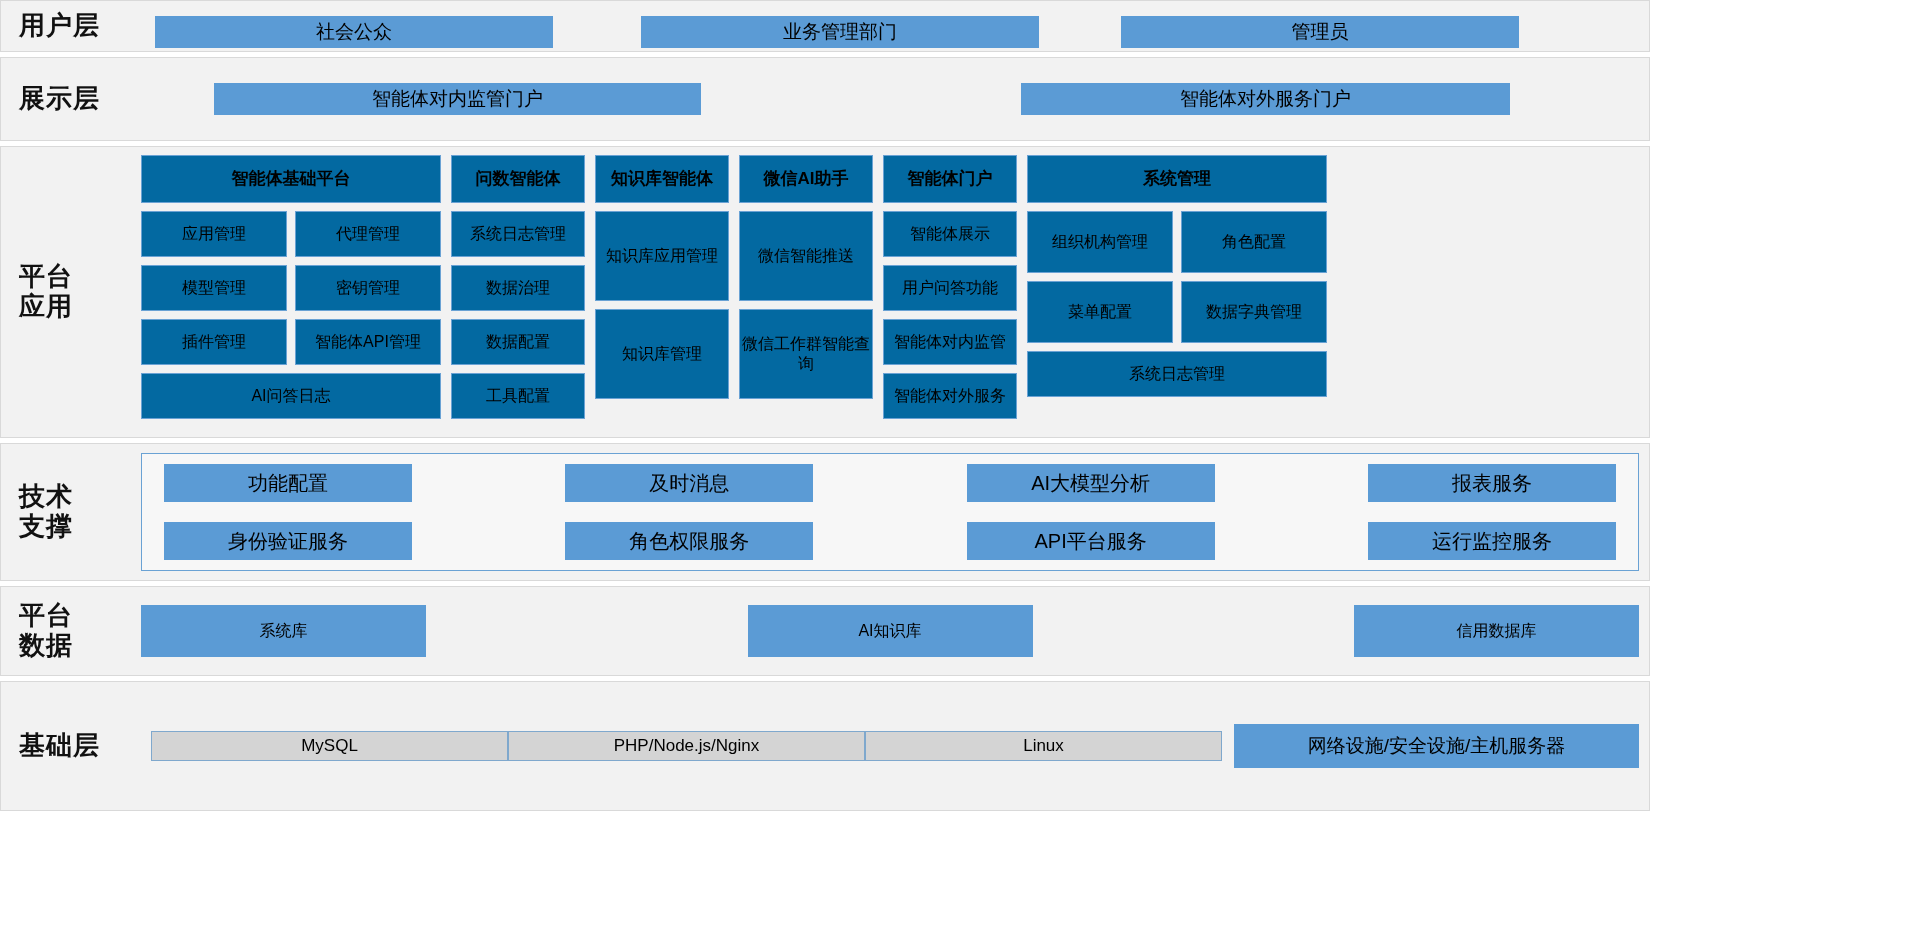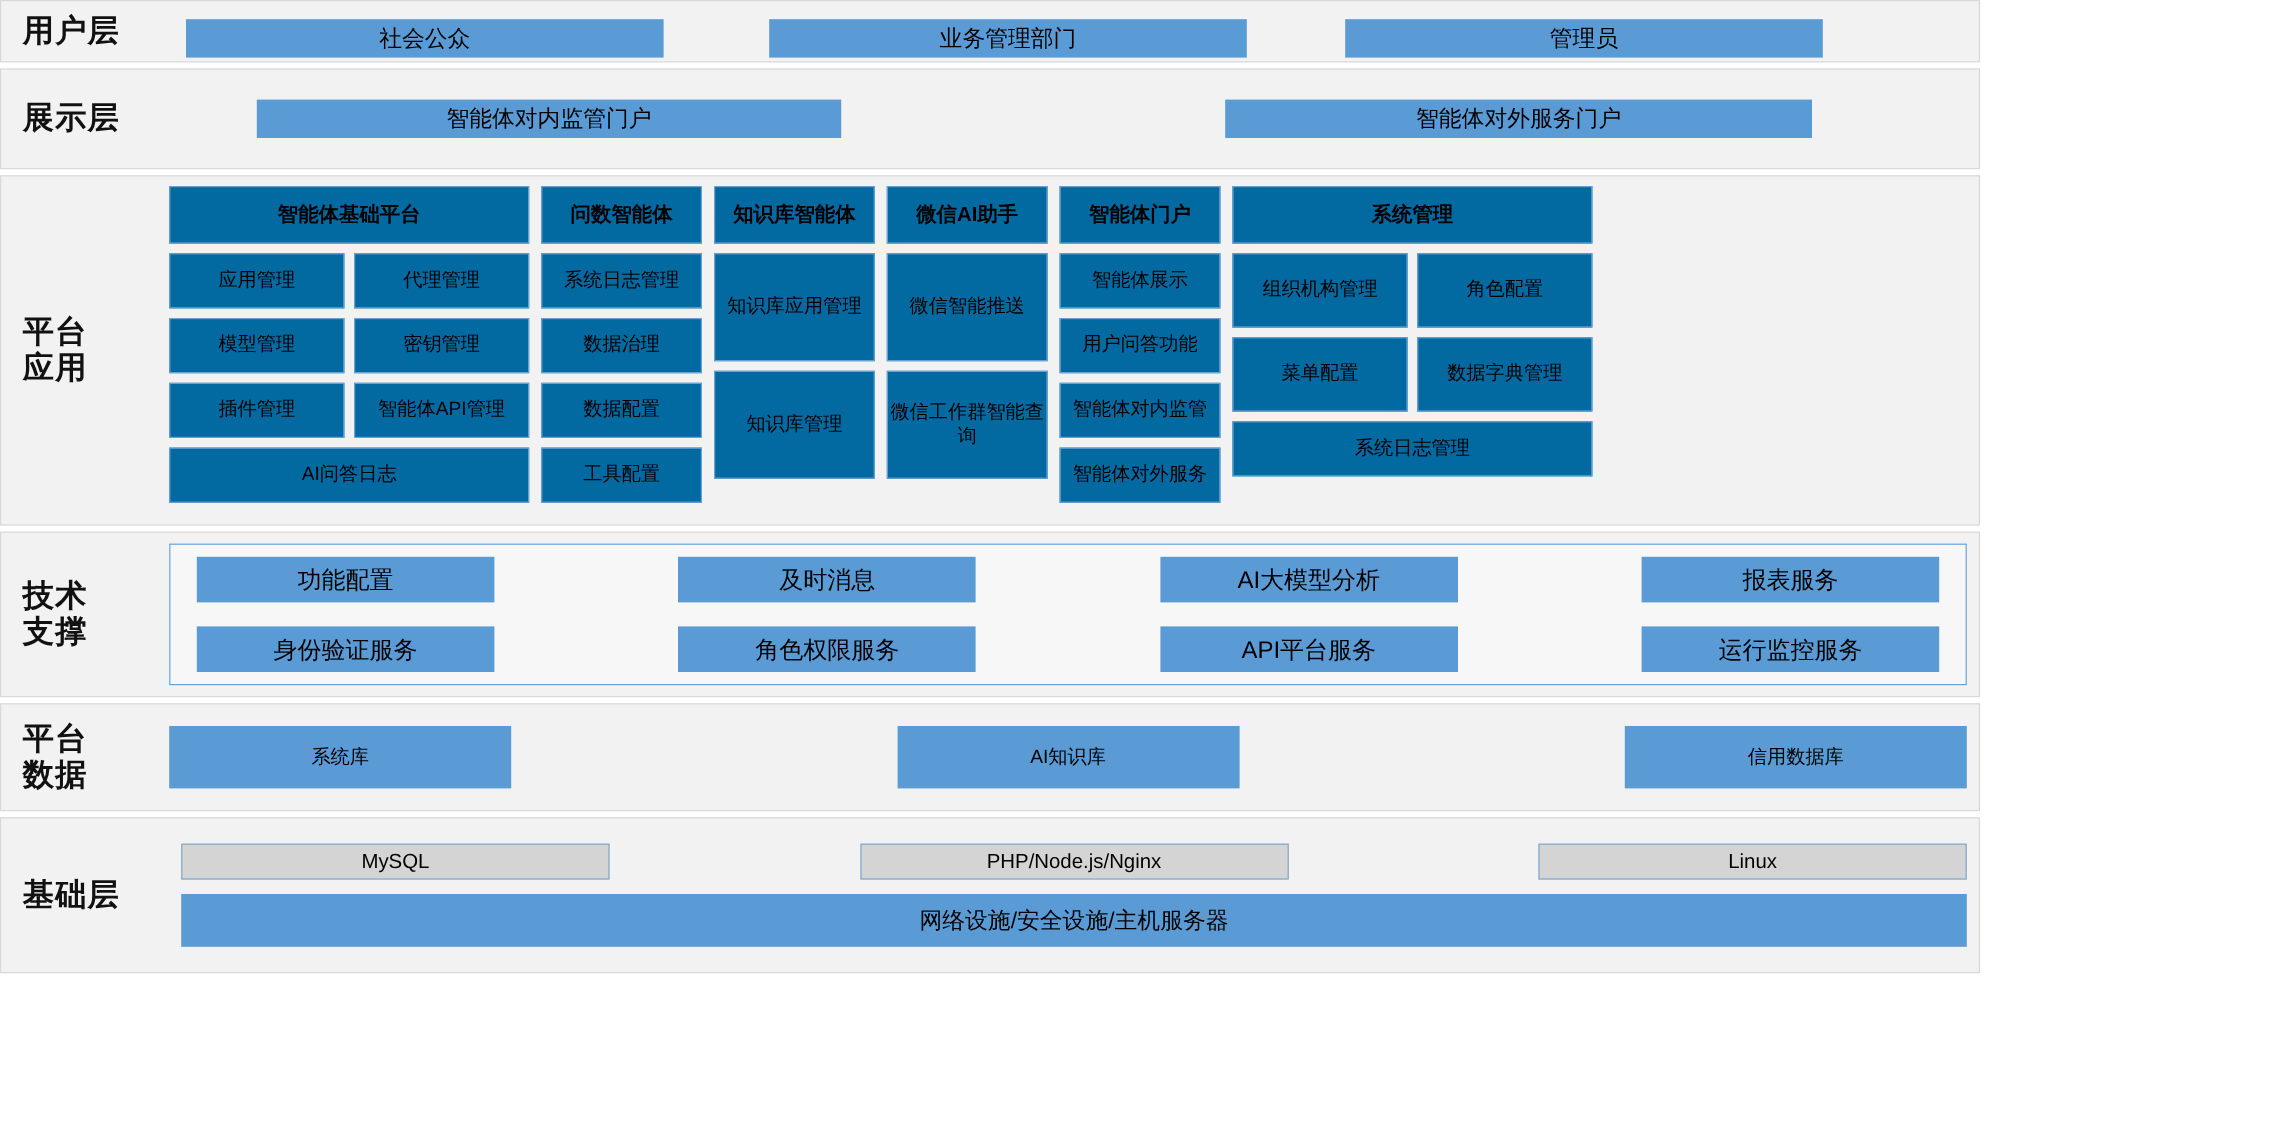--- a/index.html
+++ b/index.html
@@ -117,21 +117,21 @@
   .tech-row{display:flex;gap:0;justify-content:space-between;}
   .tech-row .bluebox{flex:0 0 248px;height:38px;font-size:20px;}
 
   
   #layer-data{height:90px;}
   #layer-data .layer-body{padding:0 10px 0 0;gap:0;justify-content:space-between;}
   #layer-data .bluebox{flex:0 0 285px;height:52px;font-size:16px;}
 
   
   #layer-base{height:130px;}
-  #layer-base .layer-body{padding:0 10px 0 10px;flex-direction:column;justify-content:center;gap:12px;}
+  #layer-base .layer-body{padding:0 10px 0 10px;flex-direction:row;justify-content:center;gap:12px;}
   .base-row1{display:flex;width:100%;justify-content:space-between;}
   .base-row1 .graybox2{flex:0 0 357px;height:30px;font-size:17px;}
   .base-row2{display:flex;width:100%;}
   .base-row2 .bluebox{flex:1 1 auto;height:44px;font-size:19px;}
 </style>
 </head>
 <body>
 
 <div class="diagram">
 

